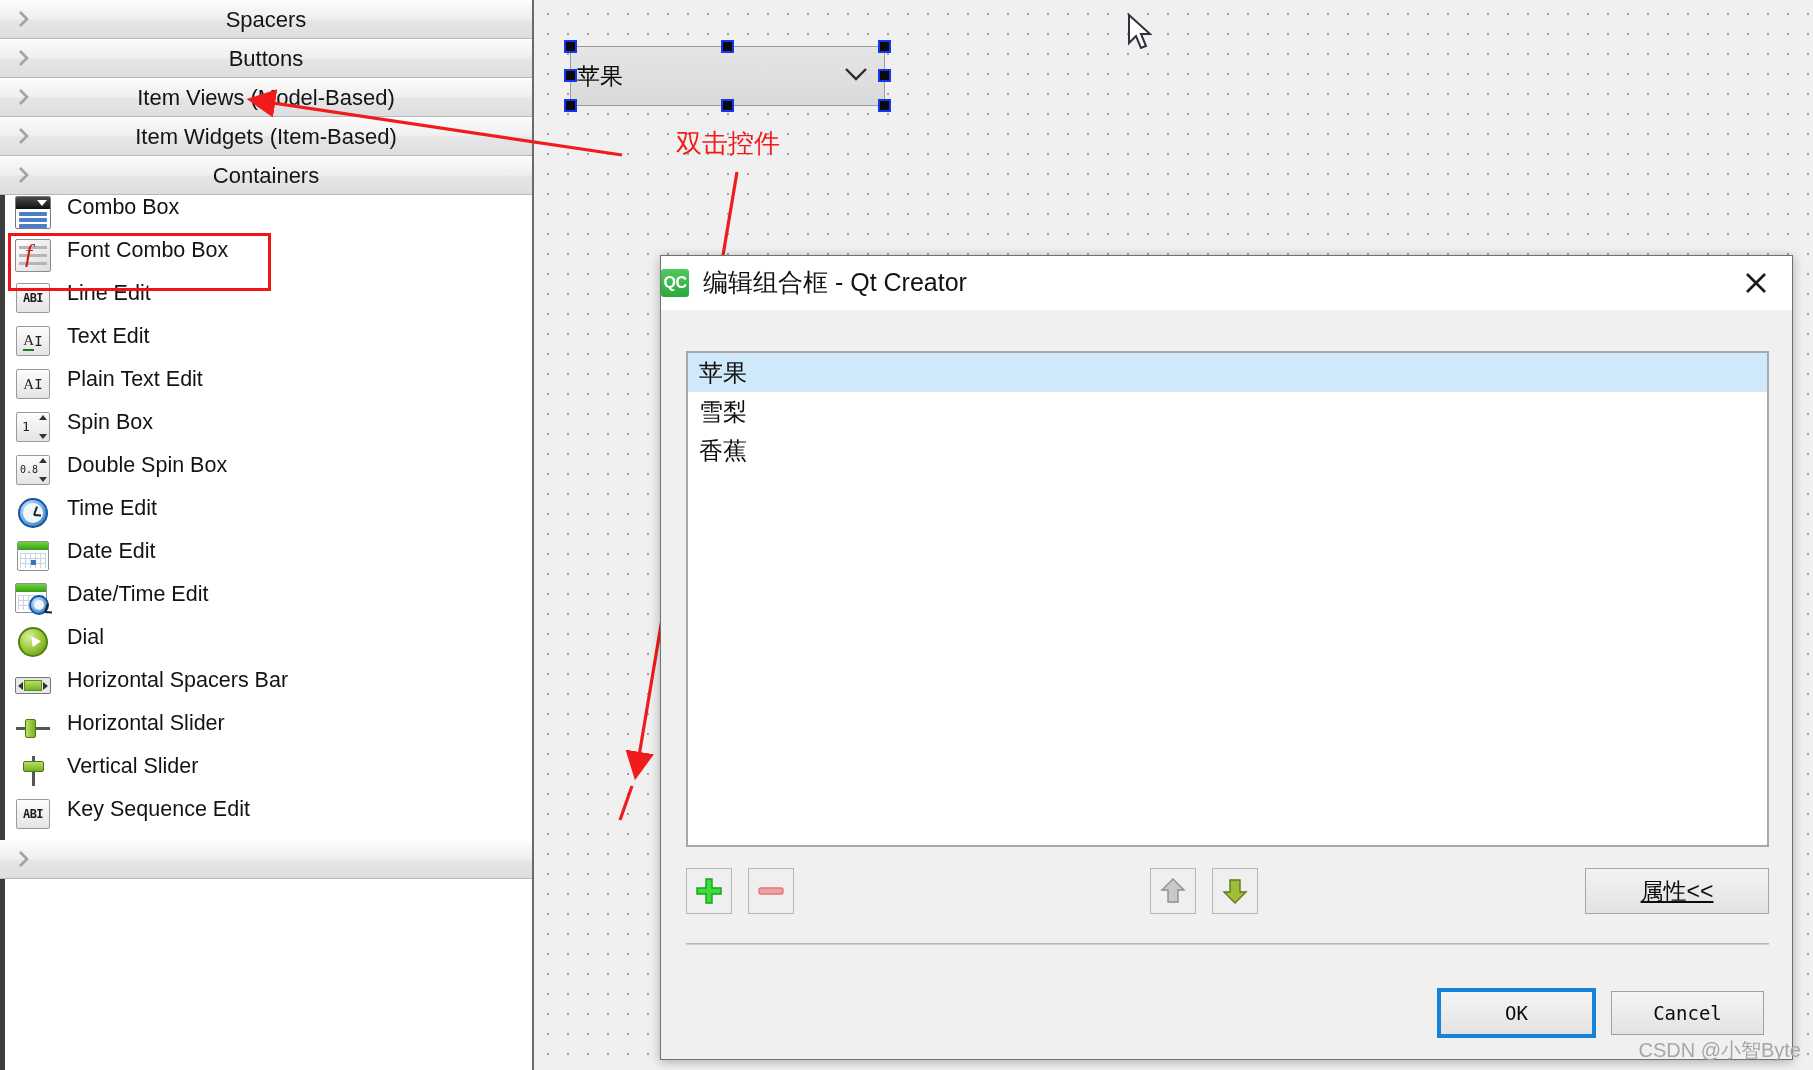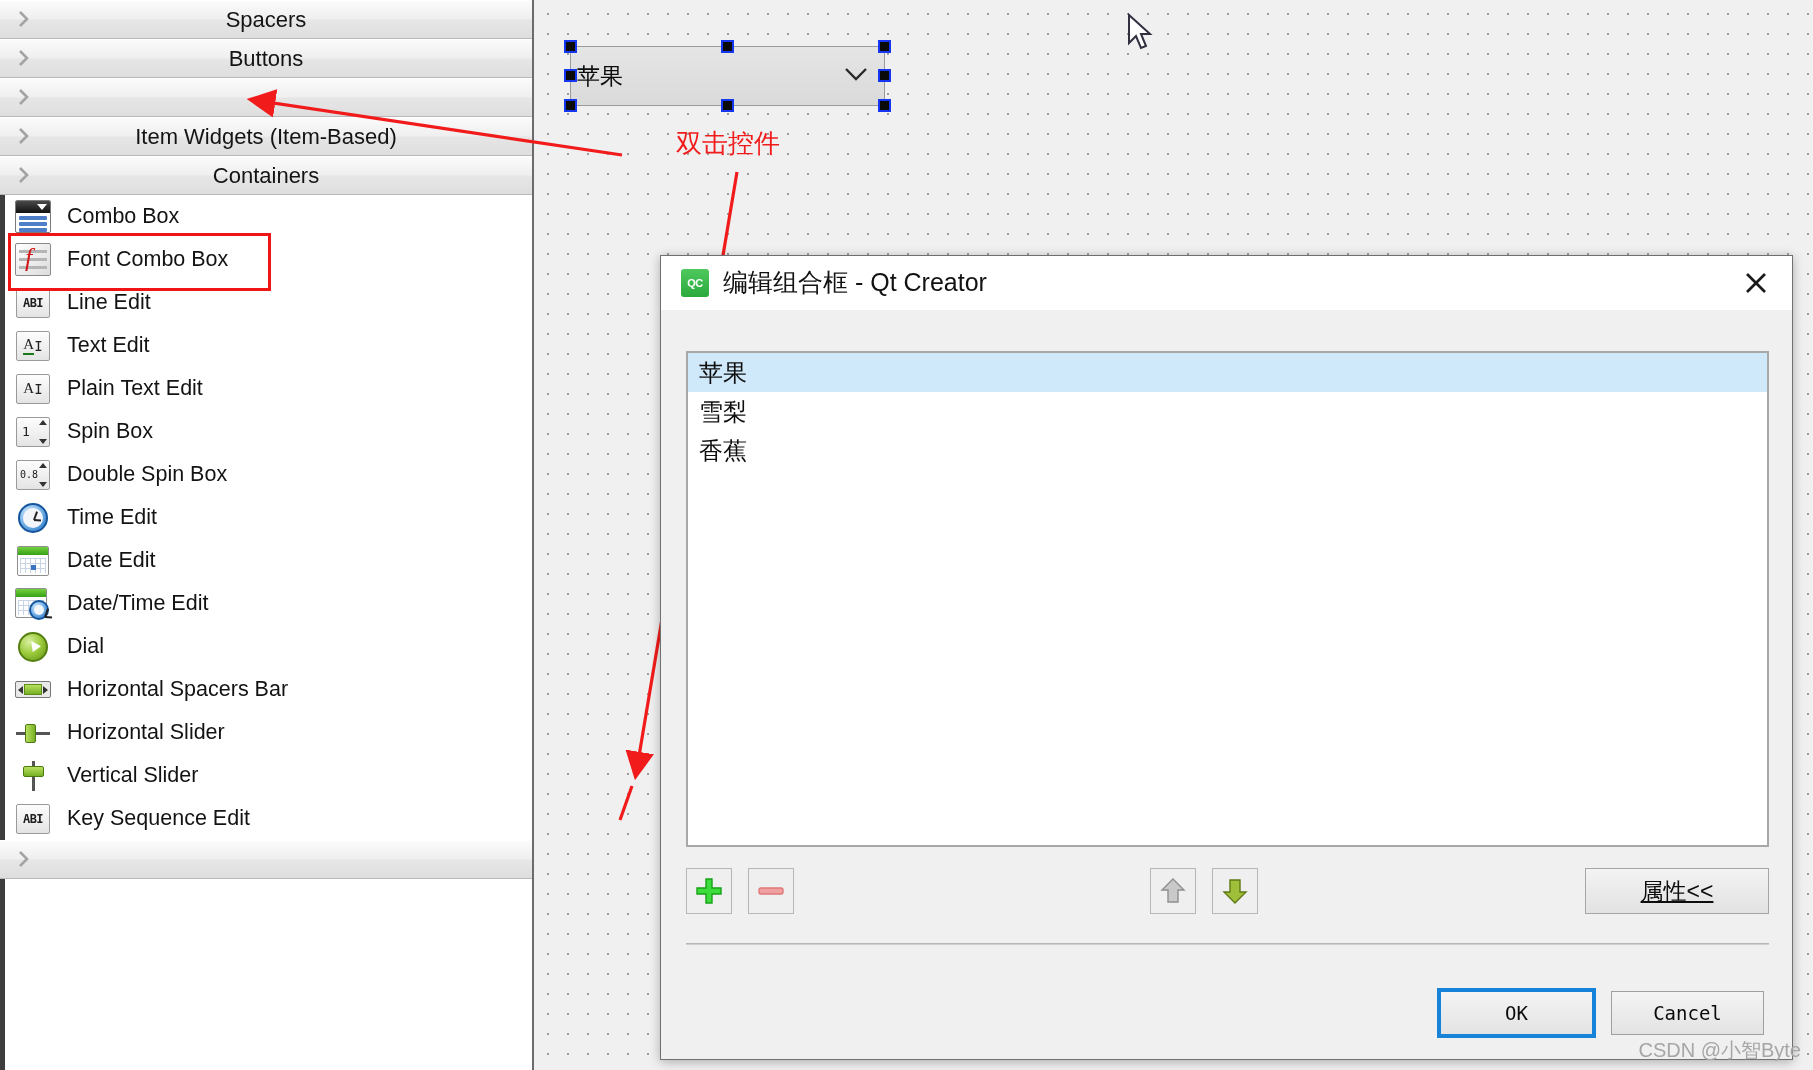--- a/index.html
+++ b/index.html
@@ -39,21 +39,21 @@
     font-size: 22px; color: #141414;
   }
   .cat-arrow {
     position: absolute; left: 12px;
     width: 22px; height: 22px;
     color: #8a8a8a; font-size: 19px; line-height: 22px; text-align: center;
   }
   .widget-list { background: #ffffff; }
   .widget-item {
     height: 43px;
-    display: flex; align-items: center;
+    display: flex; 
     padding-left: 14px;
     font-size: 21.5px;
     color: #131313;
     cursor: default;
     position: relative;
   }
   .wi-icon {
     width: 38px; height: 34px;
     margin-right: 15px;
     flex: 0 0 38px;
@@ -226,25 +226,25 @@
     box-shadow: 0 2px 10px rgba(0,0,0,0.28);
     z-index: 10;
   }
   #dlg-titlebar {
     height: 54px; background: #ffffff;
     display: flex; align-items: center;
     position: relative;
     border-bottom: 1px solid #ffffff;
   }
   #qc-icon {
-    width: 28px; height: 28px; margin-left: 20px;
+    width: 28px; height: 28px; 
     background: linear-gradient(to bottom,#4fc95e,#2aa93c);
     border-radius: 3px;
     display:flex;align-items:center;justify-content:center;
-    color:#fff; font-size:11px; font-weight:bold;
+    color:#fff; font-size:16px; font-weight:bold;
     font-family:"Liberation Sans", sans-serif;
     letter-spacing: -0.5px;
   }
   #dlg-title {
     margin-left: 14px; font-size: 25px; color: #121212;
   }
   #dlg-close {
     position: absolute; right: 0; top: 0;
     width: 72px; height: 54px;
     display: flex; align-items: center; justify-content: center;
@@ -337,20 +337,21 @@
         <div class="cat-header">
           <span class="cat-arrow"><svg width="14" height="20" viewBox="0 0 14 20">
               <polyline points="4,3 11,10 4,17" fill="none" stroke="#a3a3a3" stroke-width="2.6"></polyline>
             </svg></span>
           <span class="cat-label">Buttons</span>
         </div>
         <div class="cat-header">
           <span class="cat-arrow"><svg width="14" height="20" viewBox="0 0 14 20">
               <polyline points="4,3 11,10 4,17" fill="none" stroke="#a3a3a3" stroke-width="2.6"></polyline>
             </svg></span>
+          <span class="cat-label">Item Views (Model-Based)</span>
         </div>
         <div class="cat-header">
           <span class="cat-arrow"><svg width="14" height="20" viewBox="0 0 14 20">
               <polyline points="4,3 11,10 4,17" fill="none" stroke="#a3a3a3" stroke-width="2.6"></polyline>
             </svg></span>
           <span class="cat-label">Item Widgets (Item-Based)</span>
         </div>
         <div class="cat-header">
           <span class="cat-arrow"><svg width="14" height="20" viewBox="0 0 14 20">
               <polyline points="4,3 11,10 4,17" fill="none" stroke="#a3a3a3" stroke-width="2.6"></polyline>

